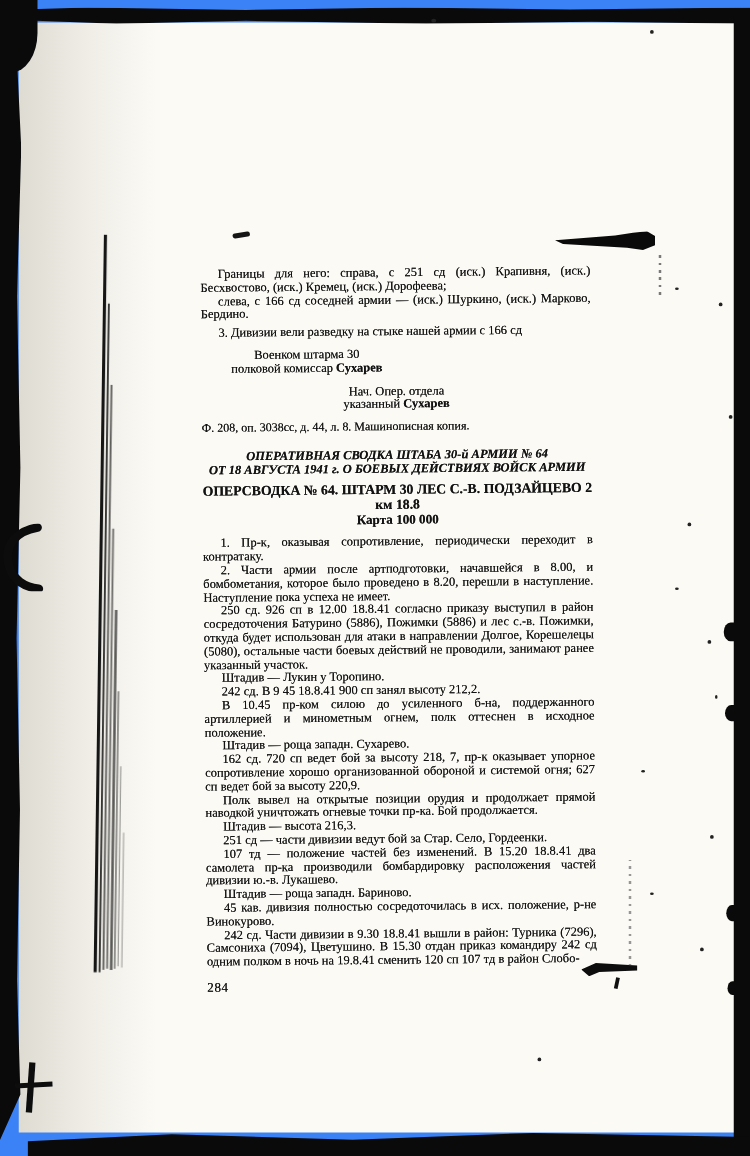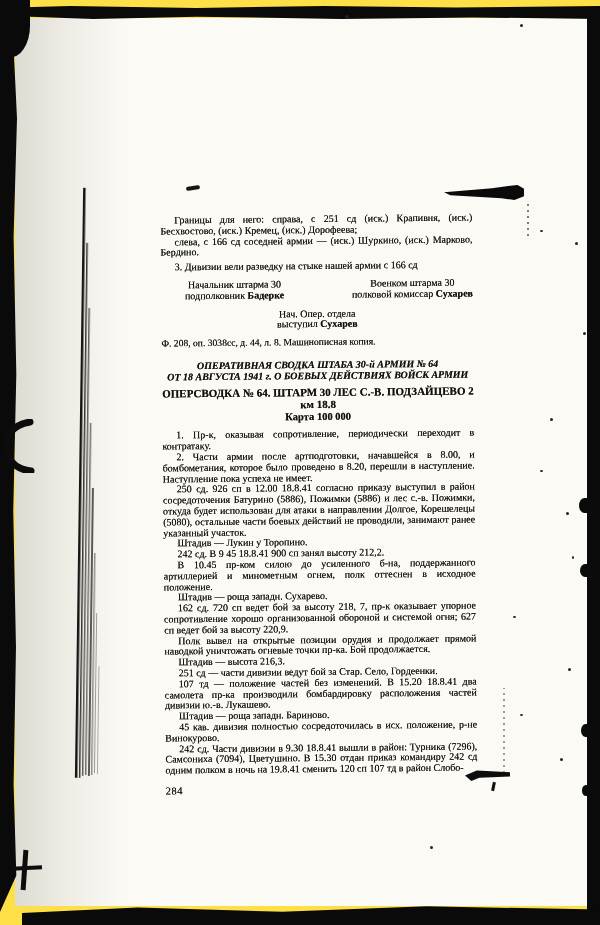--- a/index.html
+++ b/index.html
@@ -1,17 +1,17 @@
 <!DOCTYPE html>
 <html><head>
 <meta charset="utf-8">
 <style>
   html,body{margin:0;padding:0;}
   body{width:600px;height:925px;background:#111;font-family:"Liberation Serif","DejaVu Serif",serif;}
-  #scan{position:relative;width:600px;height:925px;overflow:hidden;background:#fde047;}
+  #scan{position:relative;width:600px;height:925px;overflow:hidden;background:#3b82f6;}
   
   .paper{position:absolute;left:15px;top:18px;width:575px;height:888px;
          background:linear-gradient(90deg,#dedbd2 0px,#efede6 55px,#fbfaf5 110px,#fbfaf5 100%);}
   
   .bar{position:absolute;background:#0a0a0a;}
   .bar-top{left:24px;top:6px;width:576px;height:13px;
            clip-path:polygon(0 10%,8% 0,30% 15%,52% 0,75% 12%,100% 0,100% 100%,78% 88%,55% 100%,30% 82%,12% 100%,0 80%);}
   .bar-left{left:0;top:0;width:17px;height:912px;
             clip-path:polygon(0 0,100% 0,82% 6%,100% 13%,80% 26%,96% 41%,78% 56%,94% 71%,80% 86%,96% 96%,0 100%);}
   .bar-right{left:587px;top:12px;width:13px;height:913px;}
@@ -112,39 +112,32 @@
 
     <div class="intro">
 
     <p class="para">Границы для него: справа, с 251 сд (иск.) Крапивня, (иск.) Бесхвостово, (иск.) Кремец, (иск.) Дорофеева;</p>
         <p class="para">слева, с 166 сд соседней армии — (иск.) Шуркино, (иск.) Марково, Бердино.</p>
         <p class="para">3. Дивизии вели разведку на стыке нашей армии с 166 сд</p>
       </div>
 
     <div class="sig-row">
       <div class="sig-col">
-        <div>Начальник штарма 30</div>
-        <div>
-          <span>подполковник</span>
-          <span class="sig-name">Бадерке</span>
-        </div>
-      </div>
-      <div class="sig-col">
         <div>Военком штарма 30</div>
         <div>
           <span>полковой комиссар</span>
           <span class="sig-name">Сухарев</span>
         </div>
       </div>
     </div>
 
     <div class="sig-center">
       <div>Нач. Опер. отдела</div>
       <div>
-        <span>выступил</span>
+        <span>указанный</span>
         <span class="sig-name">Сухарев</span>
       </div>
     </div>
 
     <div class="archive">Ф. 208, оп. 3038сс, д. 44, л. 8. Машинописная копия.</div>
 
     <div class="heading">
       <div class="title-line">ОПЕРАТИВНАЯ СВОДКА ШТАБА 30-й АРМИИ № 64</div>
       <div class="title-line">ОТ 18 АВГУСТА 1941 г. О БОЕВЫХ ДЕЙСТВИЯХ ВОЙСК АРМИИ</div>
       <div class="subtitle">ОПЕРСВОДКА № 64. ШТАРМ 30 ЛЕС С.-В. ПОДЗАЙЦЕВО 2 км 18.8</div>

